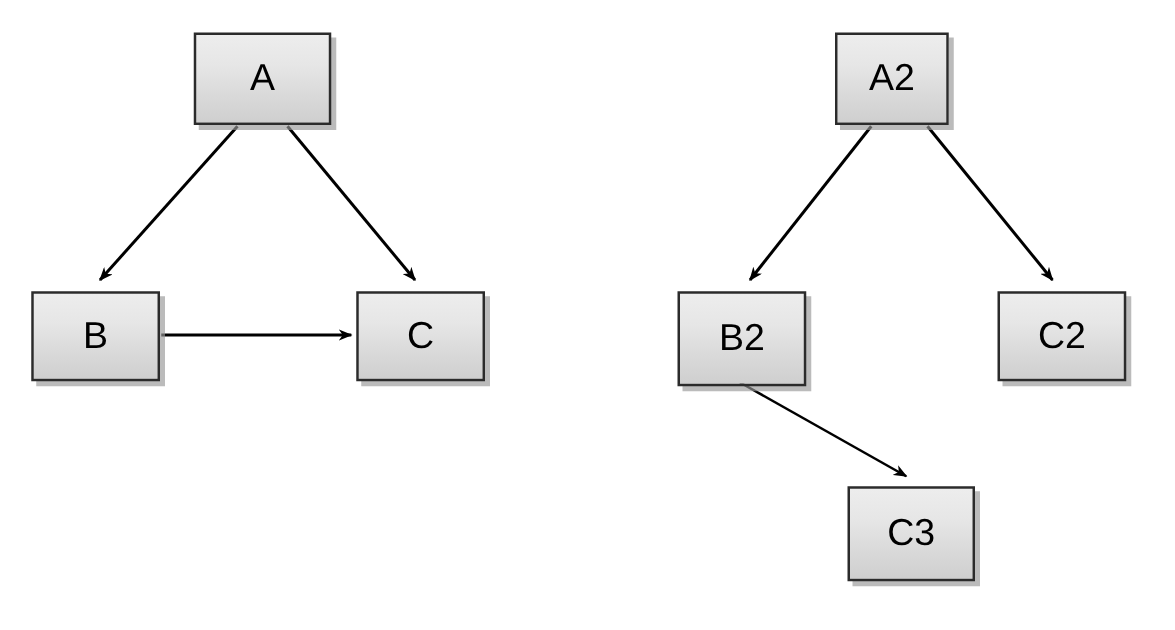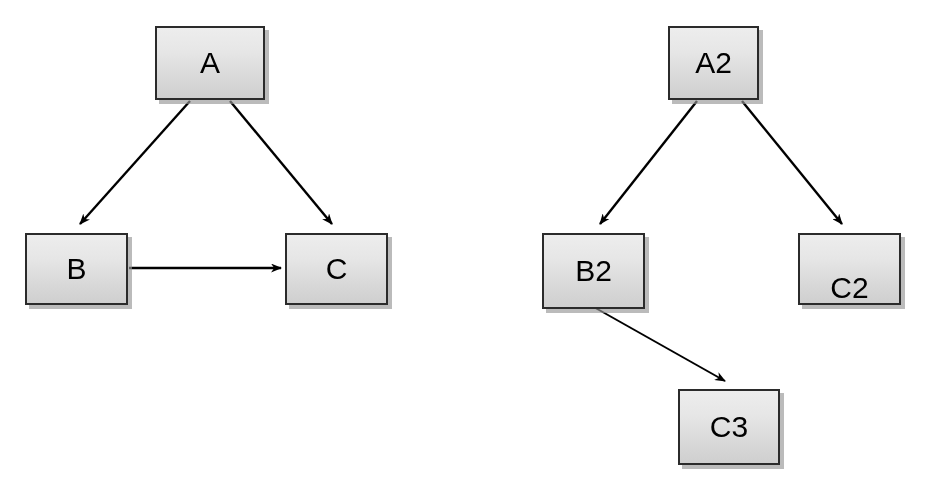--- a/index.html
+++ b/index.html
@@ -91,21 +91,21 @@
   </div>
 
   <div class="node" style="left:668px; top:26px; width:91px; height:74px;">
     <span class="node-label">A2</span>
   </div>
 
   <div class="node" style="left:542px; top:233px; width:103px; height:76px;">
     <span class="node-label">B2</span>
   </div>
 
-  <div class="node" style="left:798px; top:233px; width:103px; height:72px;align-items:flex-end;">
+  <div class="node" style="left:798px; top:233px; width:103px; height:72px;">
     <span class="node-label">C2</span>
   </div>
 
   <div class="node" style="left:678px; top:389px; width:102px; height:76px;">
     <span class="node-label">C3</span>
   </div>
 
 </div>
 
 </body></html>

